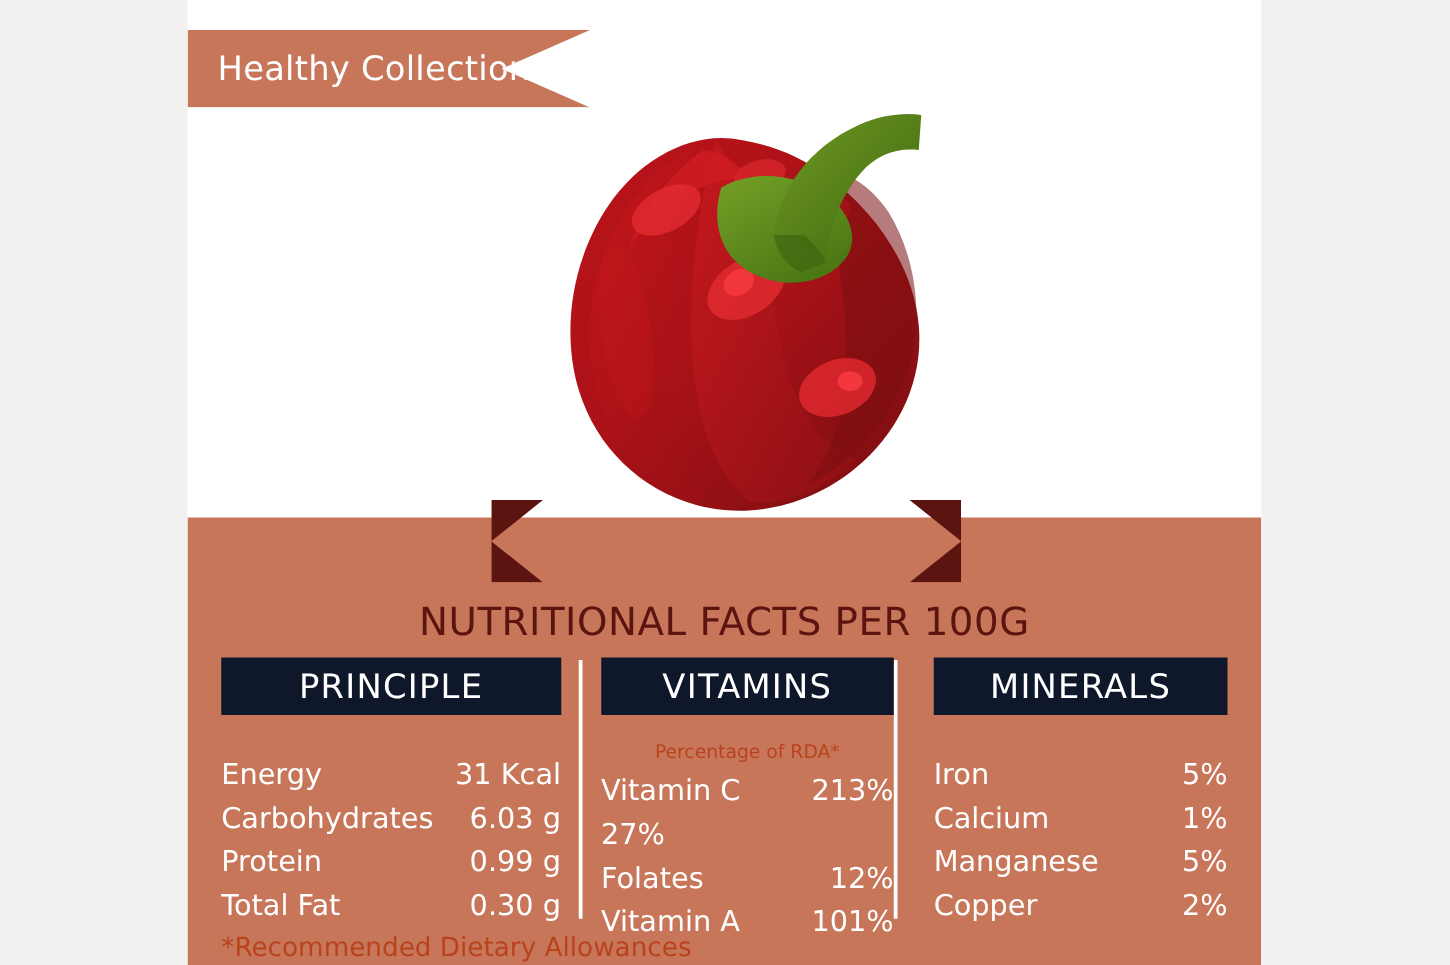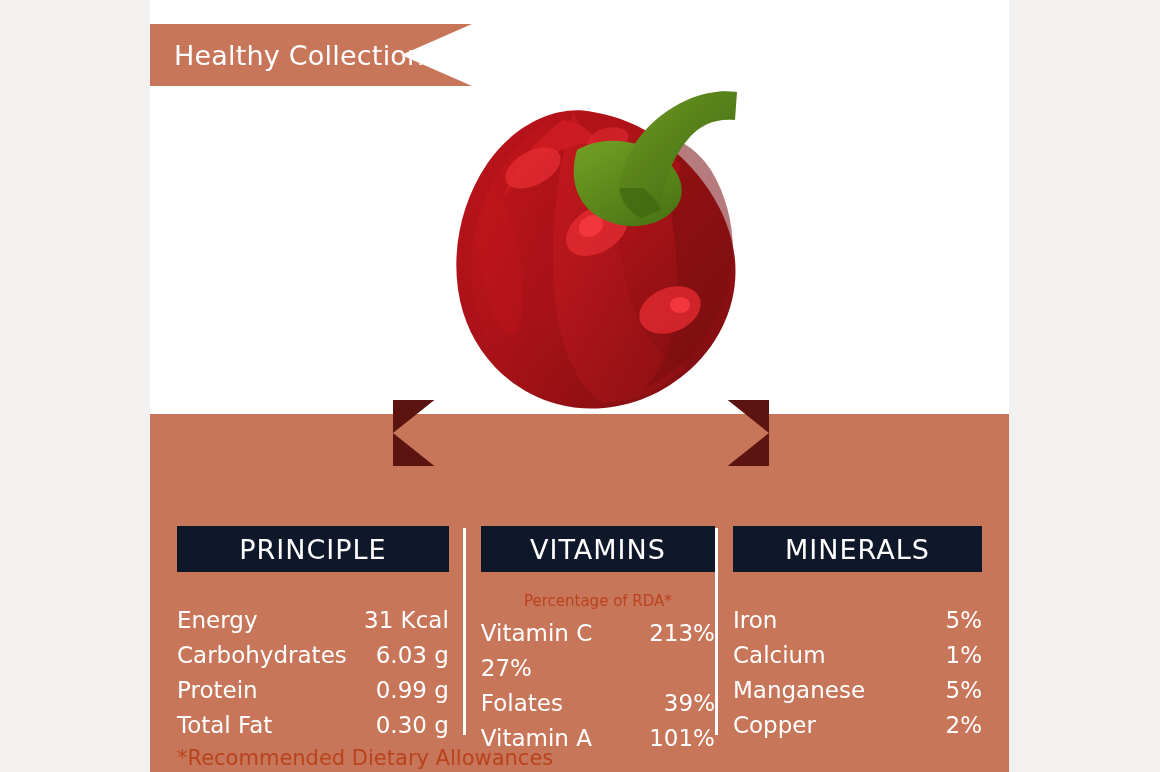--- a/index.html
+++ b/index.html
@@ -110,21 +110,21 @@
     width: 805px;
     height: 215px;
     display: flex;
   }
   .col {
     position: relative;
     box-sizing: border-box;
   }
   .col.principle { width: 288px; padding-right: 14px; }
   .col.vitamins  { width: 251px; padding-left: 15px; }
-  .col.minerals  { width: 266px; padding-left: 15px; }
+  .col.minerals  { width: 266px; padding-left: 29px; }
 
   .col-divider {
     width: 3px;
     background: #ffffff;
     margin-top: 2px;
     margin-bottom: 6px;
     flex: 0 0 auto;
   }
 
   .col-head {
@@ -251,20 +251,21 @@
                C216 142 224 152 236 158 L256 150 Z" fill="#3d6610" opacity="0.7"></path>
     </svg>
   </div>
 
   <div id="panel">
 
     <div id="title-ribbon">
       <span id="title-ribbon-text">BELL PEPPERS</span>
     </div>
 
+    <div id="subtitle">NUTRITIONAL FACTS PER 100G</div>
 
     <div id="columns">
 
       <div class="col principle">
         <div class="col-head">
           <span class="col-head-text">PRINCIPLE</span>
         </div>
         <div class="rda-spacer"></div>
         <div class="rows">
           <div class="row">
@@ -296,21 +297,21 @@
         <div class="rows">
           <div class="row">
             <span class="rname">Vitamin C</span>
             <span class="rval">213%</span>
           </div>
           <div class="row">
             <span class="rval">27%</span>
           </div>
           <div class="row">
             <span class="rname">Folates</span>
-            <span class="rval">39%</span>
+            <span class="rval">12%</span>
           </div>
           <div class="row">
             <span class="rname">Vitamin A</span>
             <span class="rval">101%</span>
           </div>
         </div>
       </div>
 
       <div class="col-divider"></div>
 

